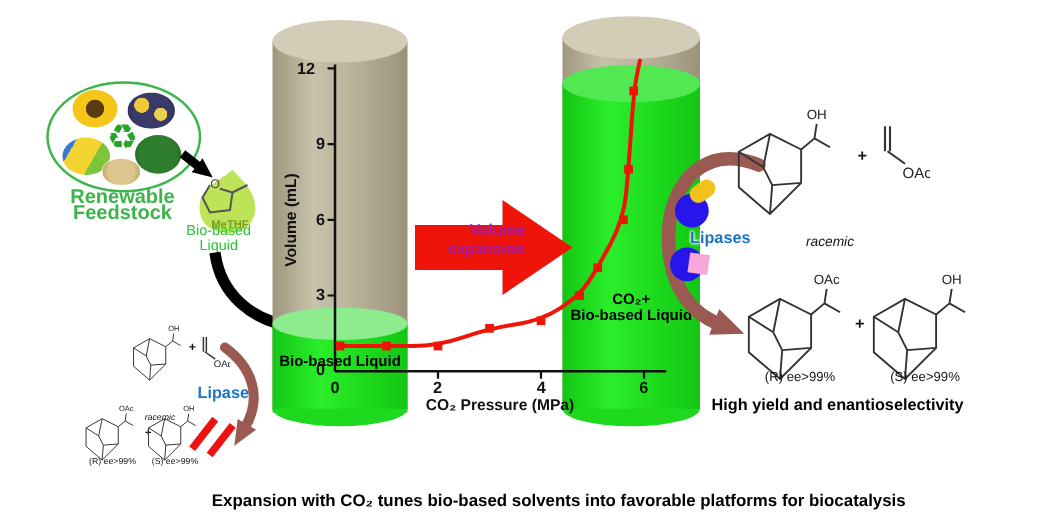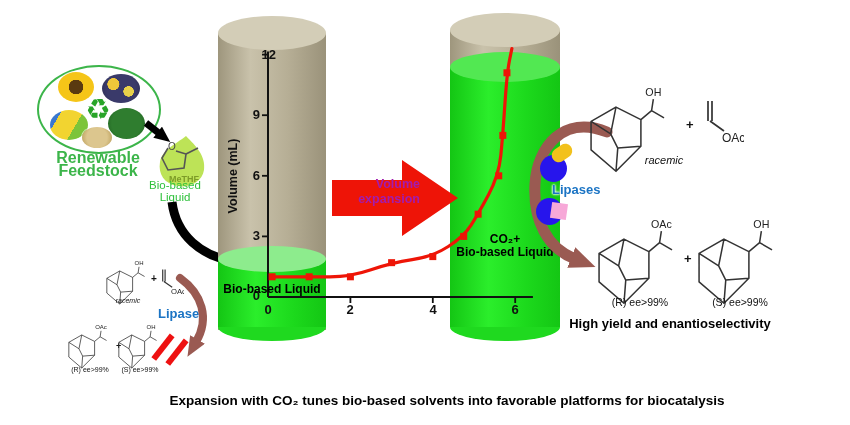--- a/index.html
+++ b/index.html
@@ -50,21 +50,21 @@
   
   .exp-text{left:334px;top:177px;width:86px;text-align:right;color:#a21caf;font-weight:bold;font-size:12.5px;line-height:15px;}
 
   
   .enz{width:27px;height:27px;border-radius:50%;background:#2715ec;}
   .sub-y{left:551px;top:146px;width:22px;height:14px;border-radius:7px;background:#f2c11c;transform:rotate(-35deg);}
   .sub-p{left:551px;top:203px;width:16px;height:16px;background:#f7a8d8;transform:rotate(8deg);}
   .lip-label{color:#1b74c4;font-weight:bold;text-shadow:0 0 2px #fff,0 0 2px #fff,0 0 3px #fff;}
 
   .chem-label{font-size:11px;color:#111;}
-  .it{font-style:italic;}
+  .it{font-style:italic;margin-top:34px;}
   .slash{width:5.5px;height:30px;background:#ee1111;transform:rotate(38deg);}
   .result{left:545px;top:316px;width:250px;text-align:center;font-weight:bold;font-size:13px;color:#000;}
   .caption{left:0;right:0;top:393px;text-align:center;font-weight:bold;font-size:13.5px;color:#000;margin-left:44px;}
   svg text{font-family:"Liberation Sans","DejaVu Sans",sans-serif;}
 </style>
 </head>
 <body>
 
 <div class="canvas">
 
@@ -152,26 +152,27 @@
       <rect x="220.20000000000002" y="194.9" width="7" height="7" fill="#ee1507"></rect>
       <rect x="234.62" y="172.68" width="7" height="7" fill="#ee1507"></rect>
       <rect x="255.22000000000003" y="134.3" width="7" height="7" fill="#ee1507"></rect>
       <rect x="259.34000000000003" y="93.9" width="7" height="7" fill="#ee1507"></rect>
       <rect x="263.46000000000004" y="31.28" width="7" height="7" fill="#ee1507"></rect>
     </svg>
   <div class="abs ytick" style="left:238px;top:288px">0</div>
   <div class="abs ytick" style="left:238px;top:228px">3</div>
   <div class="abs ytick" style="left:238px;top:168px">6</div>
   <div class="abs ytick" style="left:238px;top:107px">9</div>
-  <div class="abs ytick" style="left:254px;top:47px">12</div>
+  <div class="abs ytick" style="left:230px;top:47px">12</div>
   <div class="abs xtick" style="left:256px;top:302px">0</div>
   <div class="abs xtick" style="left:338px;top:302px">2</div>
   <div class="abs xtick" style="left:421px;top:302px">4</div>
   <div class="abs xtick" style="left:503px;top:302px">6</div>
   <div class="abs ylab">Volume (mL)</div>
+  <div class="abs xlab">CO₂ Pressure (MPa)</div>
 
   <div class="abs lliq-label">Bio-based Liquid</div>
   <div class="abs rliq-label">
     <div>CO₂+</div>
     <div>Bio-based Liquid</div>
   </div>
 
   <svg class="abs" style="left:330px;top:152px" width="132" height="92">
     <polygon points="2,28 72,28 72,8 128,46 72,84 72,64 2,64" fill="#ee1407"></polygon>
   </svg>

